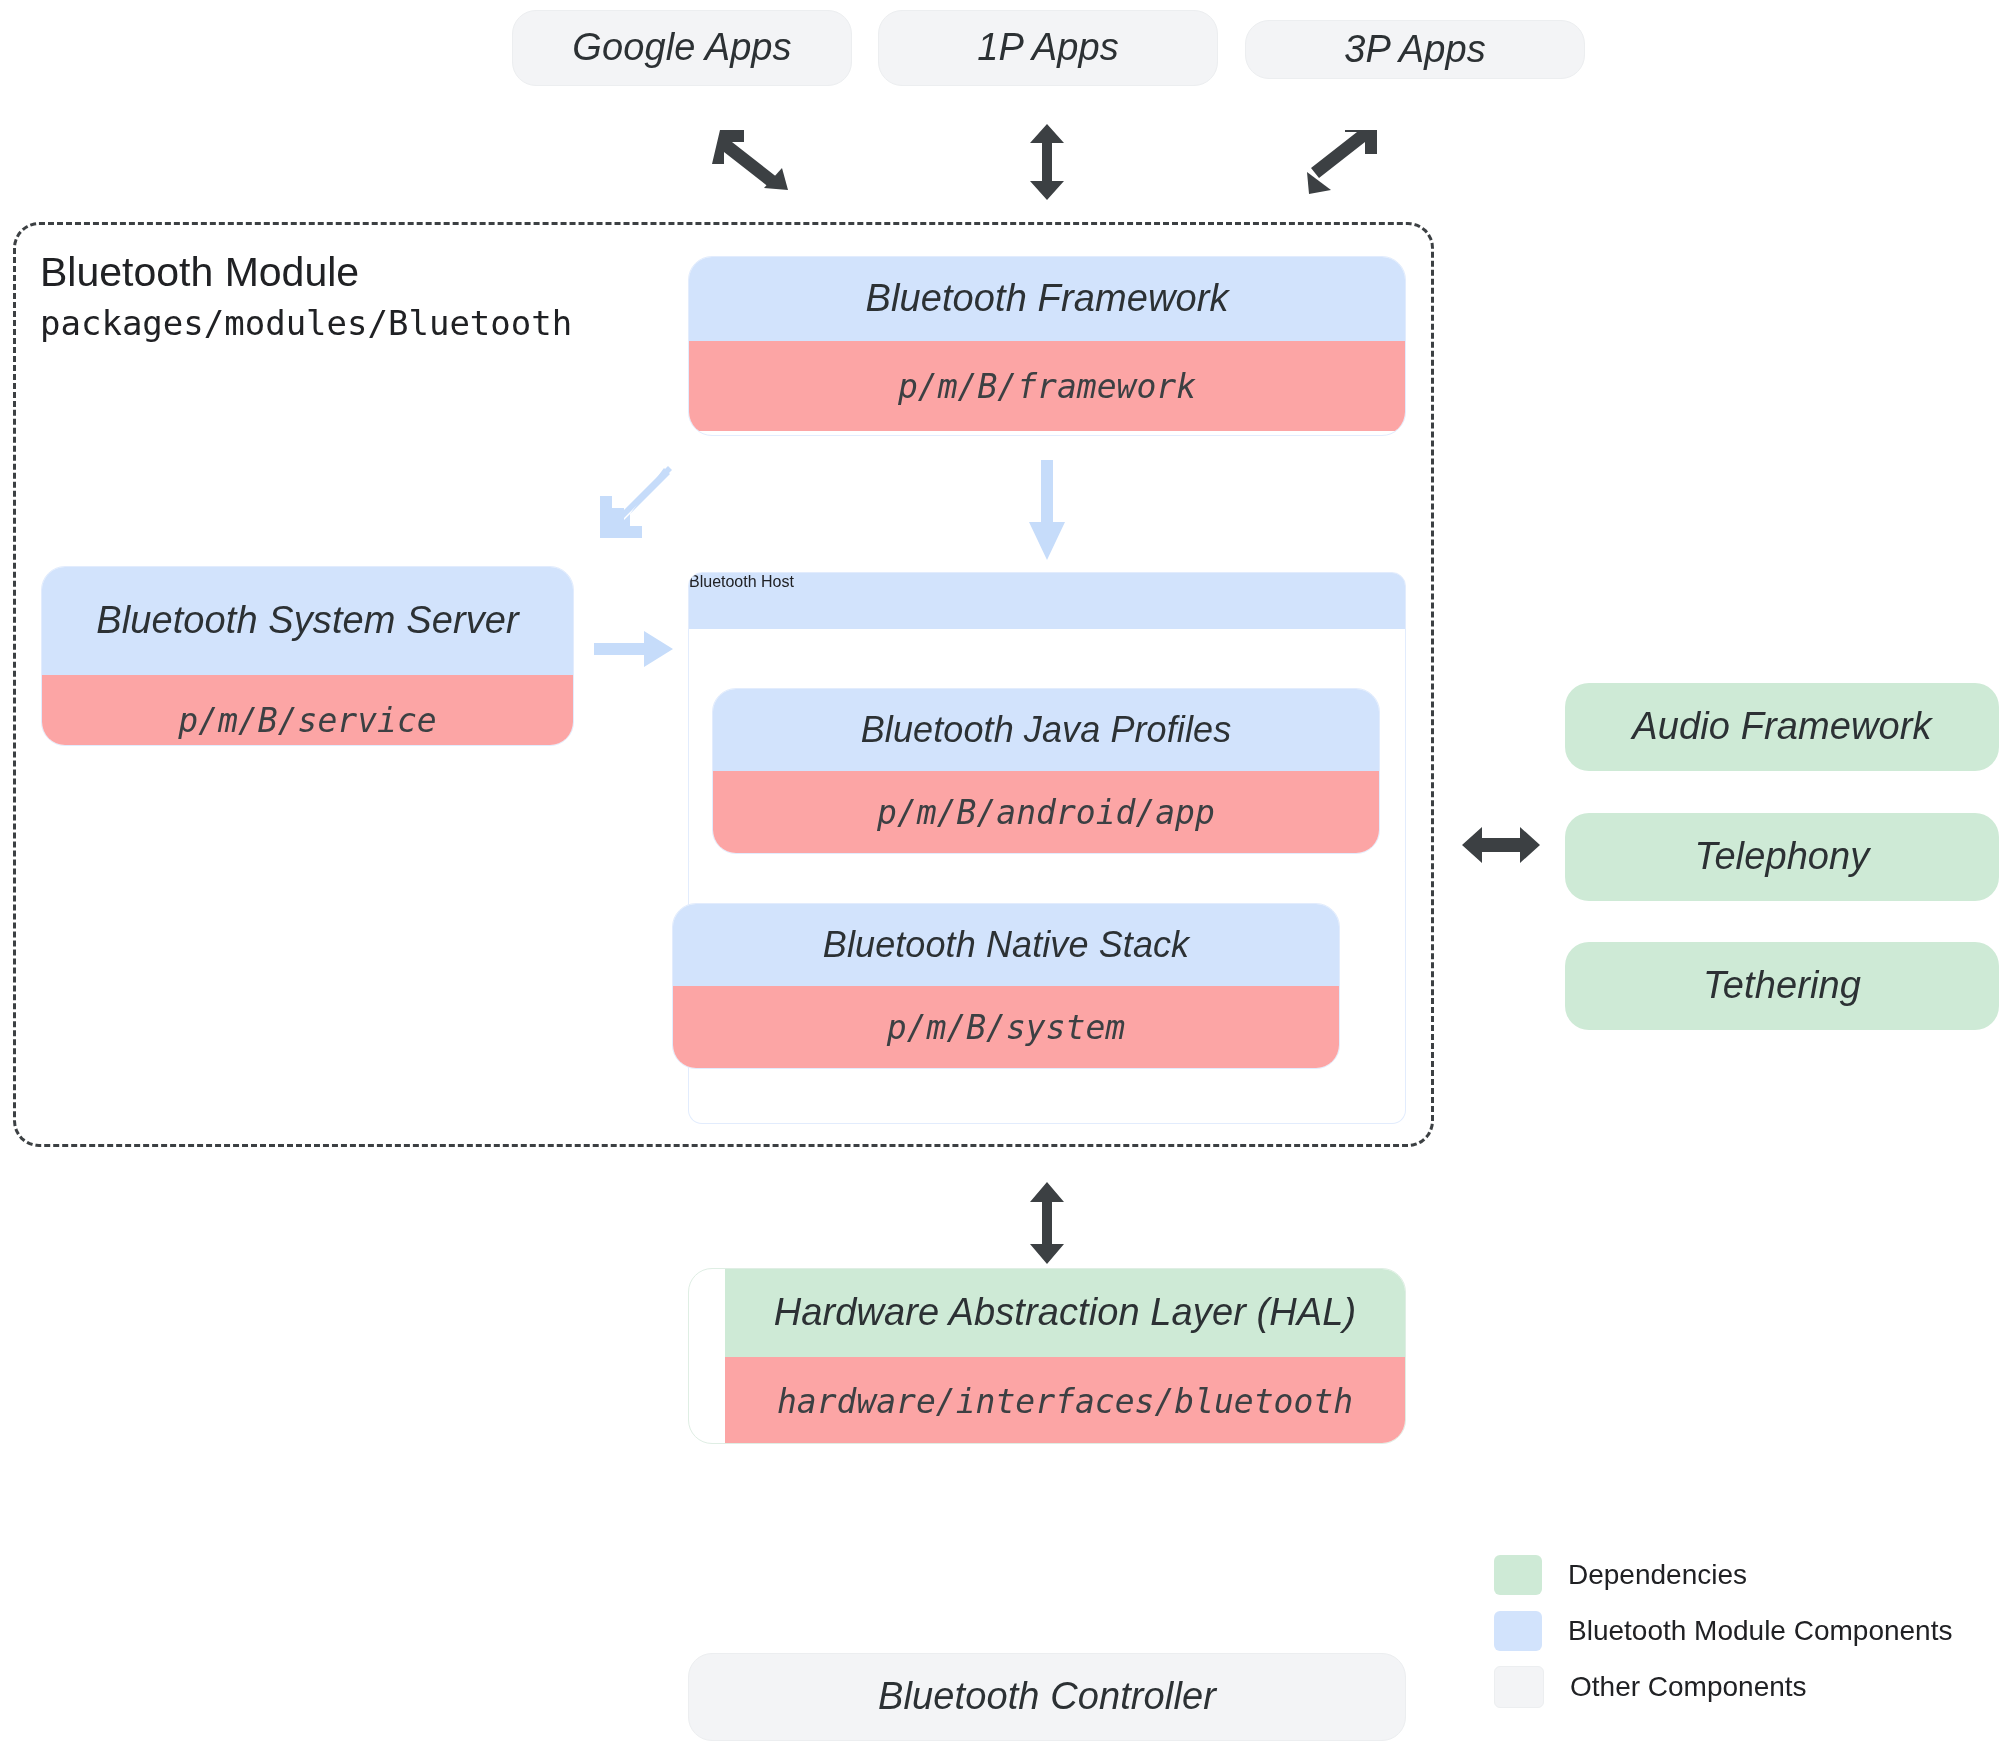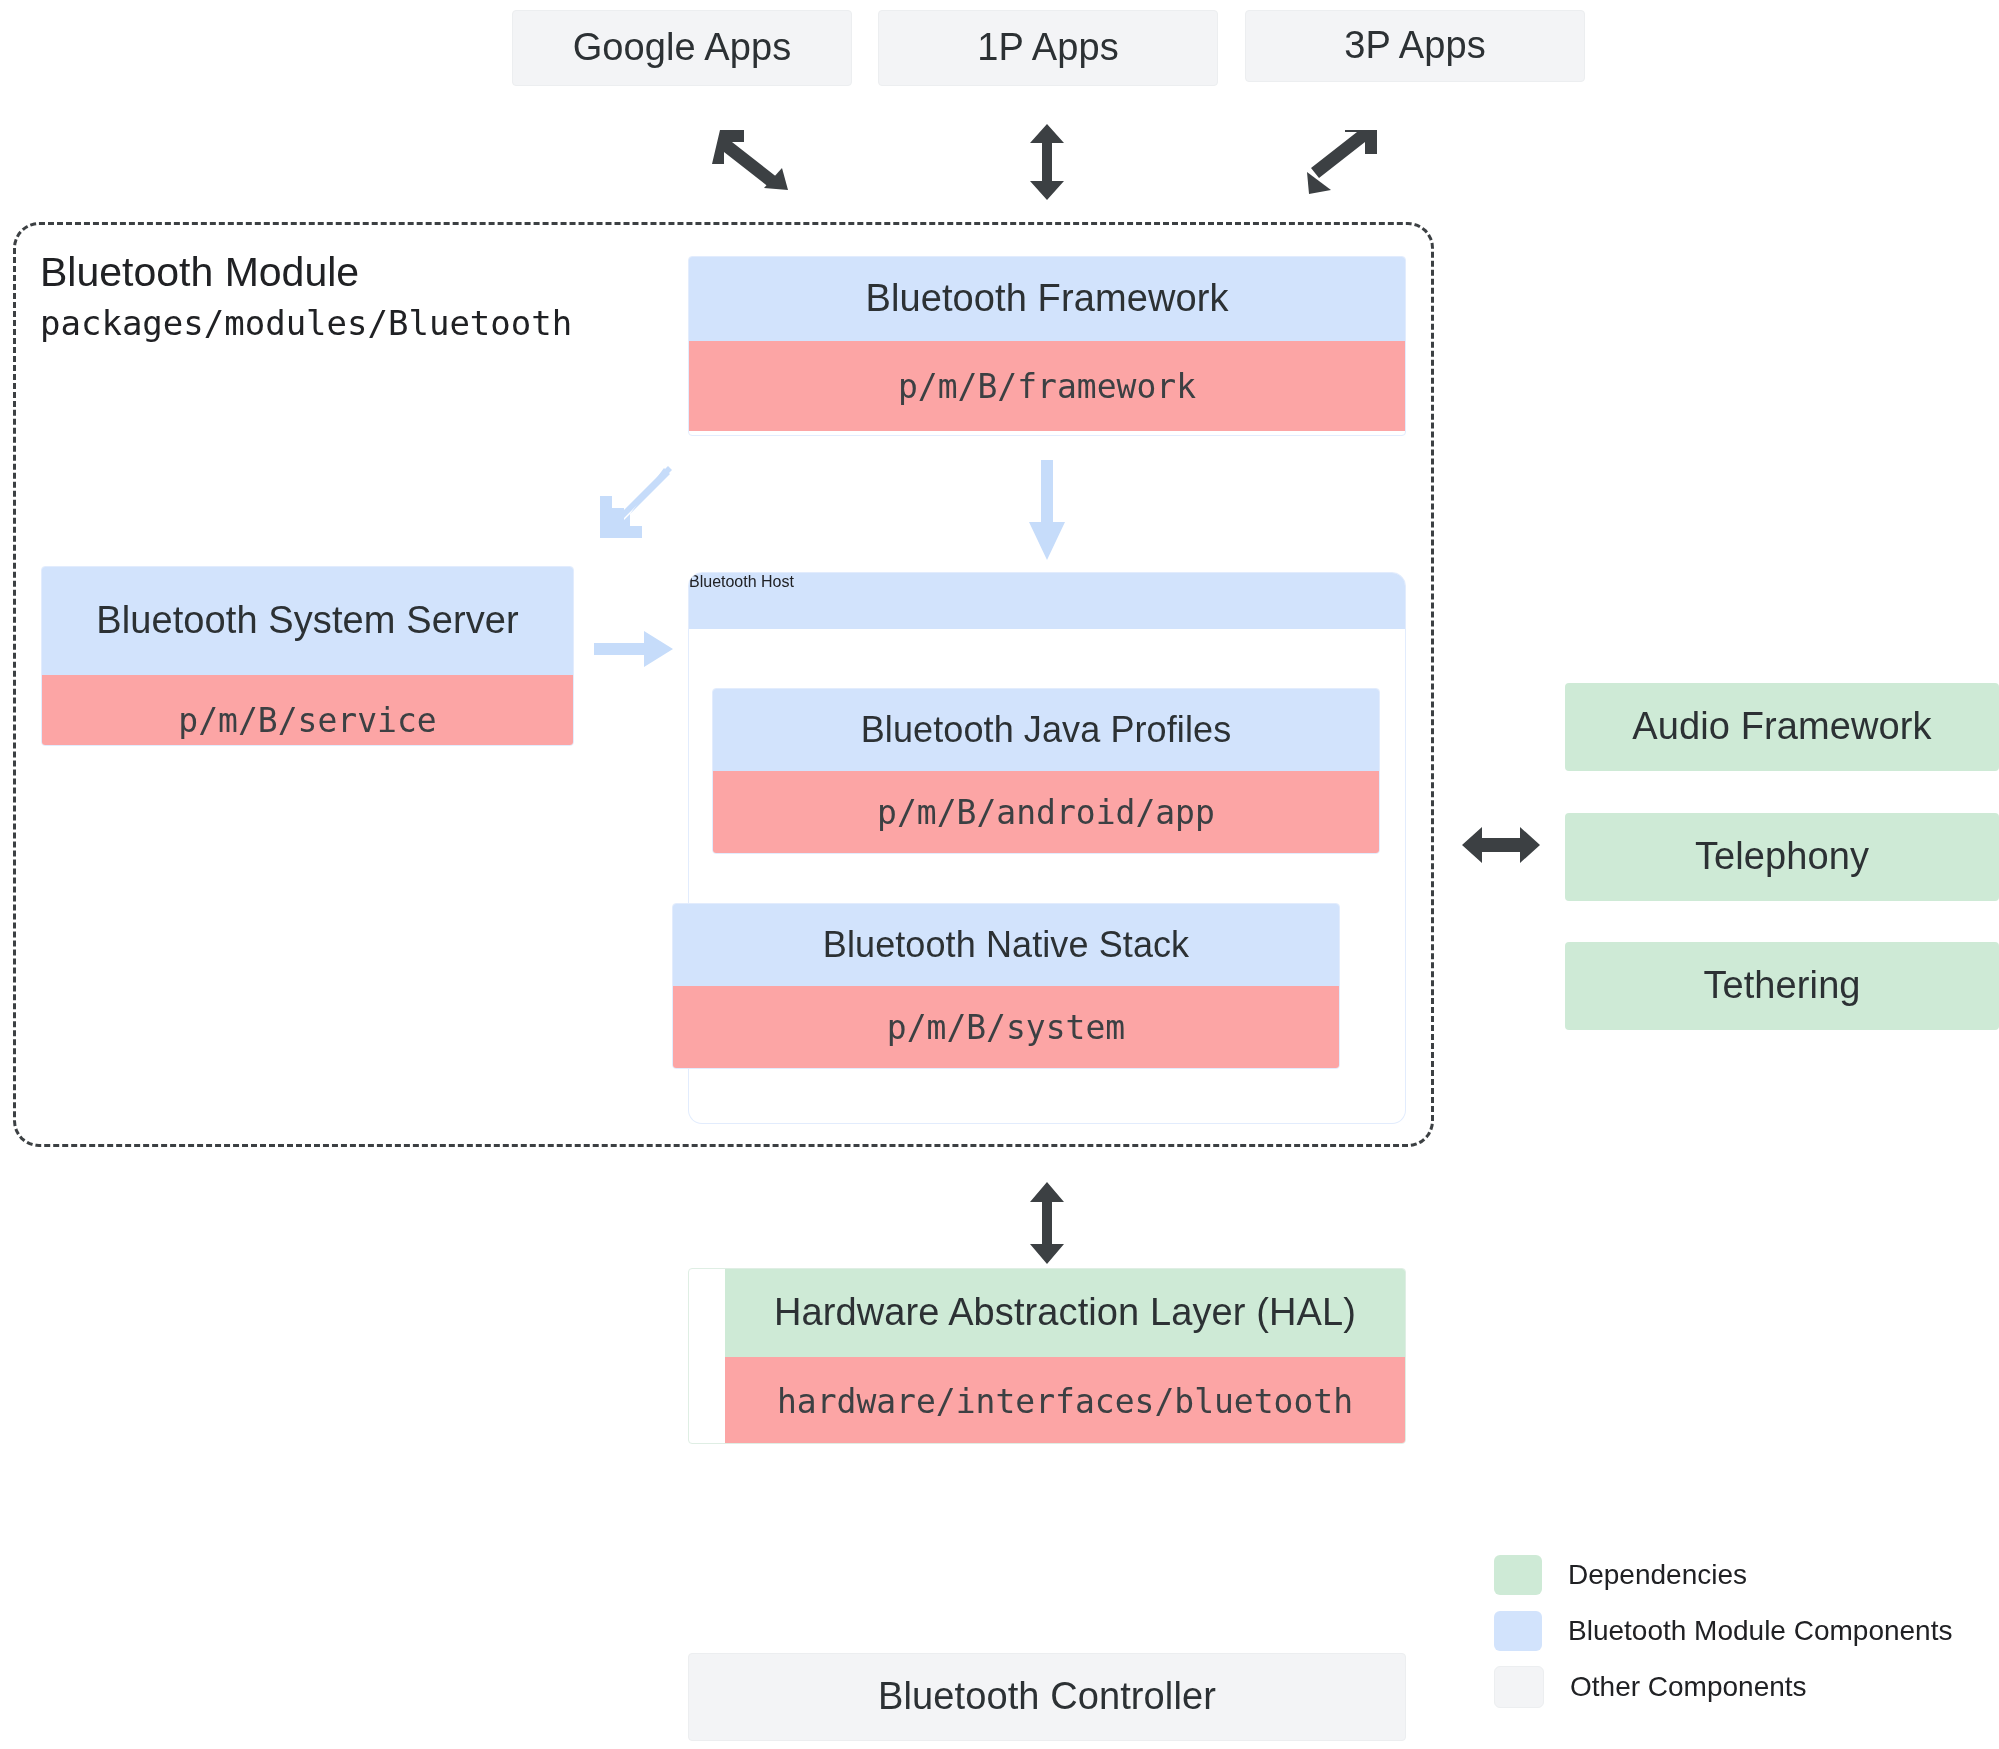--- a/index.html
+++ b/index.html
@@ -16,22 +16,23 @@
     width: 1999px;
     height: 1749px;
     overflow: hidden;
     background: #ffffff;
   }
 
   
   .card {
     position: absolute;
     box-sizing: border-box;
-    border-radius: 4px;
+    border-radius: 24px;
     overflow: hidden;
+    font-style: italic;
   }
   .card .title {
     display: flex;
     align-items: center;
     justify-content: center;
     text-align: center;
     font-size: 38px;
     font-weight: 400;
     letter-spacing: .1px;
     color: #2c3134;
@@ -158,21 +159,21 @@
 <div id="stage">
 
   <div class="card grey" style="left:512px; top:10px; width:340px; height:76px;">
     <div class="title" style="height:100%;">Google Apps</div>
   </div>
 
   <div class="card grey" style="left:878px; top:10px; width:340px; height:76px;">
     <div class="title" style="height:100%;">1P Apps</div>
   </div>
 
-  <div class="card grey" style="left:1245px; top:10px; width:340px; height:72px;">
+  <div class="card grey" style="left:1245px; top:20px; width:340px; height:59px;">
     <div class="title" style="height:100%;">3P Apps</div>
   </div>
 
   <svg class="arrow" style="left:710px; top:128px;" width="82" height="68" viewBox="0 0 82 68">
     <g fill="#3c4043">
       <path d="M10 2 L34 2 L34 14 L22 14 L68 50 L60 60 L14 24 L14 36 L2 36 Z"></path>
       <path d="M72 40 L78 62 L54 60 Z"></path>
     </g>
   </svg>
 

